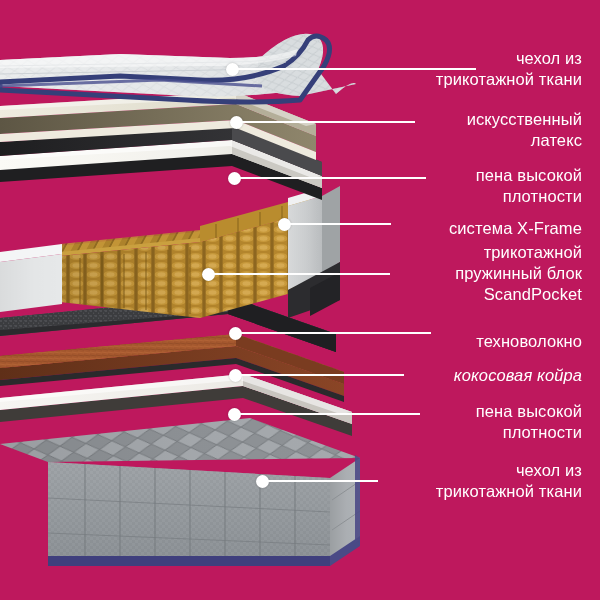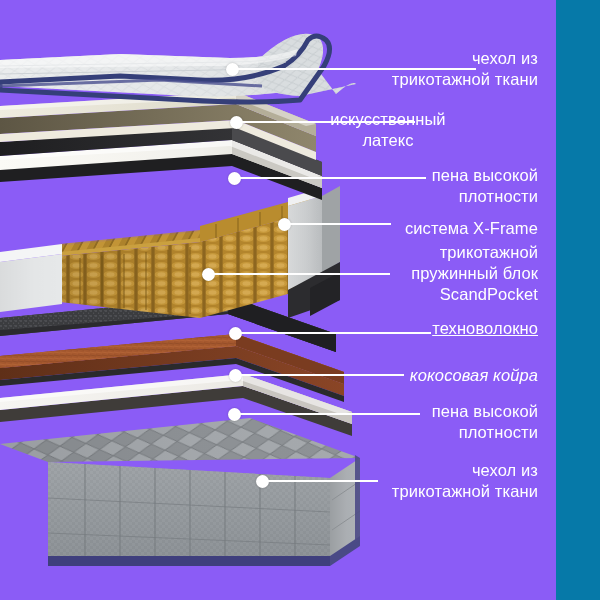--- a/index.html
+++ b/index.html
@@ -9,23 +9,23 @@
   }
   body {
     width: 600px;
     height: 600px;
     overflow: hidden;
     font-family: "Liberation Sans", sans-serif;
     background: #0679a8;
   }
   #stage {
     position: relative;
-    width: 556px;
+    width: 600px;
     height: 600px;
-    background: #8b5cf6;
+    background: #be185d;
     overflow: hidden;
   }
 
   
   #illustration {
     position: absolute;
     left: 0; top: 0;
     width: 600px; height: 600px;
   }
 
@@ -308,37 +308,37 @@
     </g>
   </svg>
 
   <div id="annotations">
       <div class="dot" style="left: 225.5px; top: 62.5px;"></div>
       <div class="leader" style="left: 238px; top: 68px; width: 238px;"></div>
       <div class="label" style="top: 48px; width: 300px;">чехол из
 трикотажной ткани</div>
       <div class="dot" style="left: 229.5px; top: 115.5px;"></div>
       <div class="leader" style="left: 242px; top: 121px; width: 173px;"></div>
-      <div class="label" style="top: 109px; width: 300px; text-align: center;">искусственный
+      <div class="label" style="top: 109px; width: 300px;">искусственный
 латекс</div>
       <div class="dot" style="left: 227.5px; top: 171.5px;"></div>
       <div class="leader" style="left: 240px; top: 177px; width: 186px;"></div>
       <div class="label" style="top: 165px; width: 300px;">пена высокой
 плотности</div>
       <div class="dot" style="left: 277.5px; top: 217.5px;"></div>
       <div class="leader" style="left: 290px; top: 223px; width: 101px;"></div>
       <div class="label" style="top: 218px; width: 300px;">система X-Frame</div>
       <div class="dot" style="left: 201.5px; top: 267.5px;"></div>
       <div class="leader" style="left: 214px; top: 273px; width: 176px;"></div>
       <div class="label" style="top: 242px; width: 300px;">трикотажной
 пружинный блок
 ScandPocket</div>
       <div class="dot" style="left: 228.5px; top: 326.5px;"></div>
       <div class="leader" style="left: 241px; top: 332px; width: 190px;"></div>
-      <div class="label" style="top: 318px; width: 300px; text-decoration: underline;">техноволокно</div>
+      <div class="label" style="top: 331px; width: 300px;">техноволокно</div>
       <div class="dot" style="left: 228.5px; top: 368.5px;"></div>
       <div class="leader" style="left: 241px; top: 374px; width: 163px;"></div>
       <div class="label" style="top: 365px; width: 300px; font-style: italic;">кокосовая койра</div>
       <div class="dot" style="left: 227.5px; top: 407.5px;"></div>
       <div class="leader" style="left: 240px; top: 413px; width: 180px;"></div>
       <div class="label" style="top: 401px; width: 300px;">пена высокой
 плотности</div>
       <div class="dot" style="left: 255.5px; top: 474.5px;"></div>
       <div class="leader" style="left: 268px; top: 480px; width: 110px;"></div>
       <div class="label" style="top: 460px; width: 300px;">чехол из

